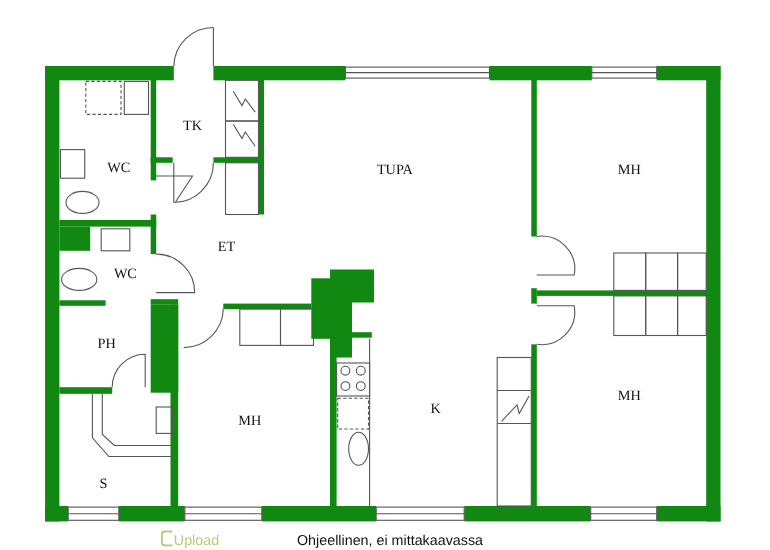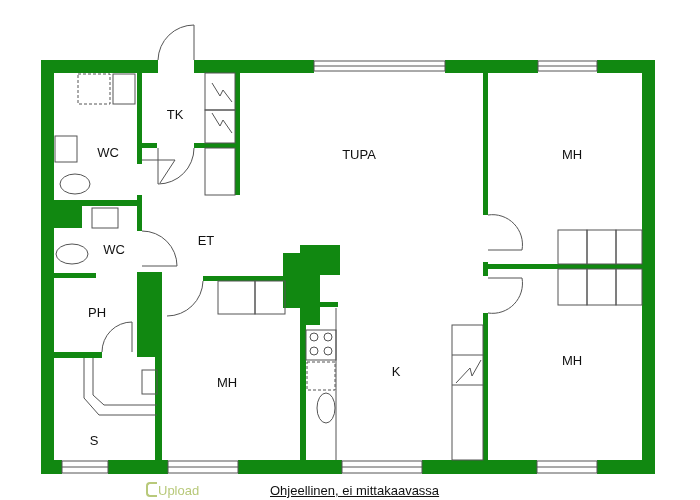--- a/index.html
+++ b/index.html
@@ -1,19 +1,19 @@
 <!DOCTYPE html>
 <html><head>
 <meta charset="utf-8">
 <style>
   html,body{margin:0;padding:0;background:#fff;}
   body{width:700px;height:500px;position:relative;overflow:hidden;font-family:"Liberation Sans",sans-serif;}
   .plan{position:absolute;left:0;top:0;width:700px;height:500px;}
-  .label{position:absolute;font-size:13px;color:#111;font-family:Liberation Sans, sans-serif;transform:translate(-50%,-50%);white-space:nowrap;}
-  .caption{position:absolute;left:270px;top:483px;font-size:13px;color:#111;text-decoration:underline;}
+  .label{position:absolute;font-size:13px;color:#111;font-family:Liberation Serif, serif;transform:translate(-50%,-50%);white-space:nowrap;}
+  .caption{position:absolute;left:270px;top:483px;font-size:13px;color:#111;}
   .logo{position:absolute;left:146px;top:482px;font-size:13px;color:#b8c97a;font-family:"Liberation Sans",sans-serif;}
   .logo .mark{display:inline-block;width:9px;height:11px;border:2px solid #b8c97a;border-right:none;border-radius:4px 0 0 4px;vertical-align:-2px;margin-right:1px;}
 </style>
 </head>
 <body>
 
 <svg class="plan" viewBox="0 0 700 500" xmlns="http://www.w3.org/2000/svg">
   <g fill="#118811">
 
     <rect x="41" y="60" width="117" height="13"></rect>
@@ -129,21 +129,21 @@
     <line x1="452" y1="355" x2="483" y2="355"></line>
     <line x1="452" y1="385" x2="483" y2="385"></line>
     <path d="M456 383 L470 368 L472 376 L481 360"></path>
   </g>
 </svg>
 
 <span class="label" style="left:175px;top:114px;">TK</span>
 <span class="label" style="left:108px;top:152px;">WC</span>
 <span class="label" style="left:359px;top:154px;">TUPA</span>
 <span class="label" style="left:572px;top:154px;">MH</span>
-<span class="label" style="left:206px;top:240px;text-align:center;">ET</span>
+<span class="label" style="left:206px;top:224px;text-align:center;">ET</span>
 <span class="label" style="left:114px;top:249px;">WC</span>
 <span class="label" style="left:97px;top:312px;text-align:center;">PH</span>
 <span class="label" style="left:227px;top:382px;">MH</span>
 <span class="label" style="left:396px;top:371px;">K</span>
 <span class="label" style="left:572px;top:360px;">MH</span>
 <span class="label" style="left:94px;top:440px;">S</span>
 
 <div class="logo"><span class="mark"></span><span>Upload</span></div>
 <div class="caption">Ohjeellinen, ei mittakaavassa</div>
 

